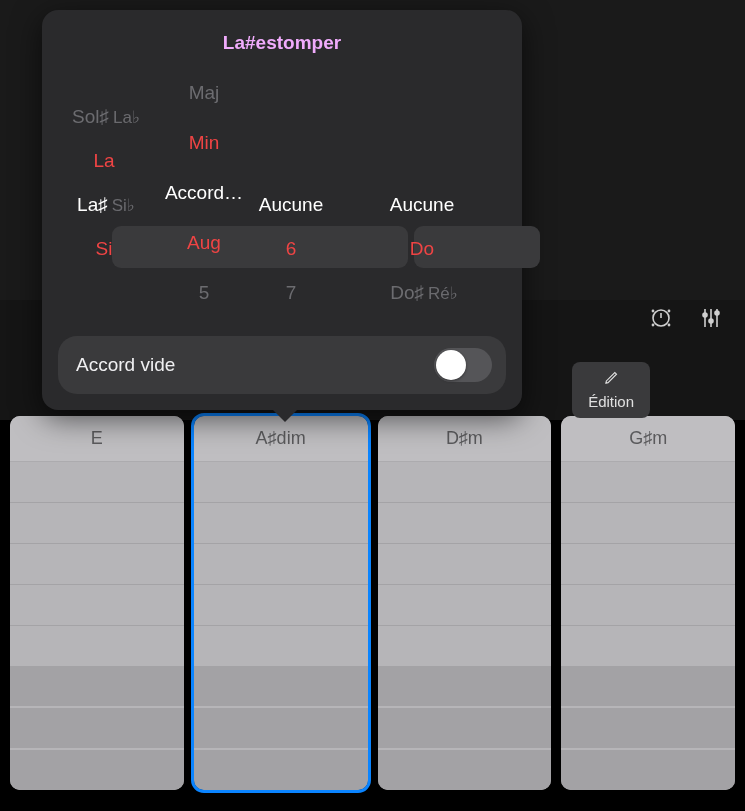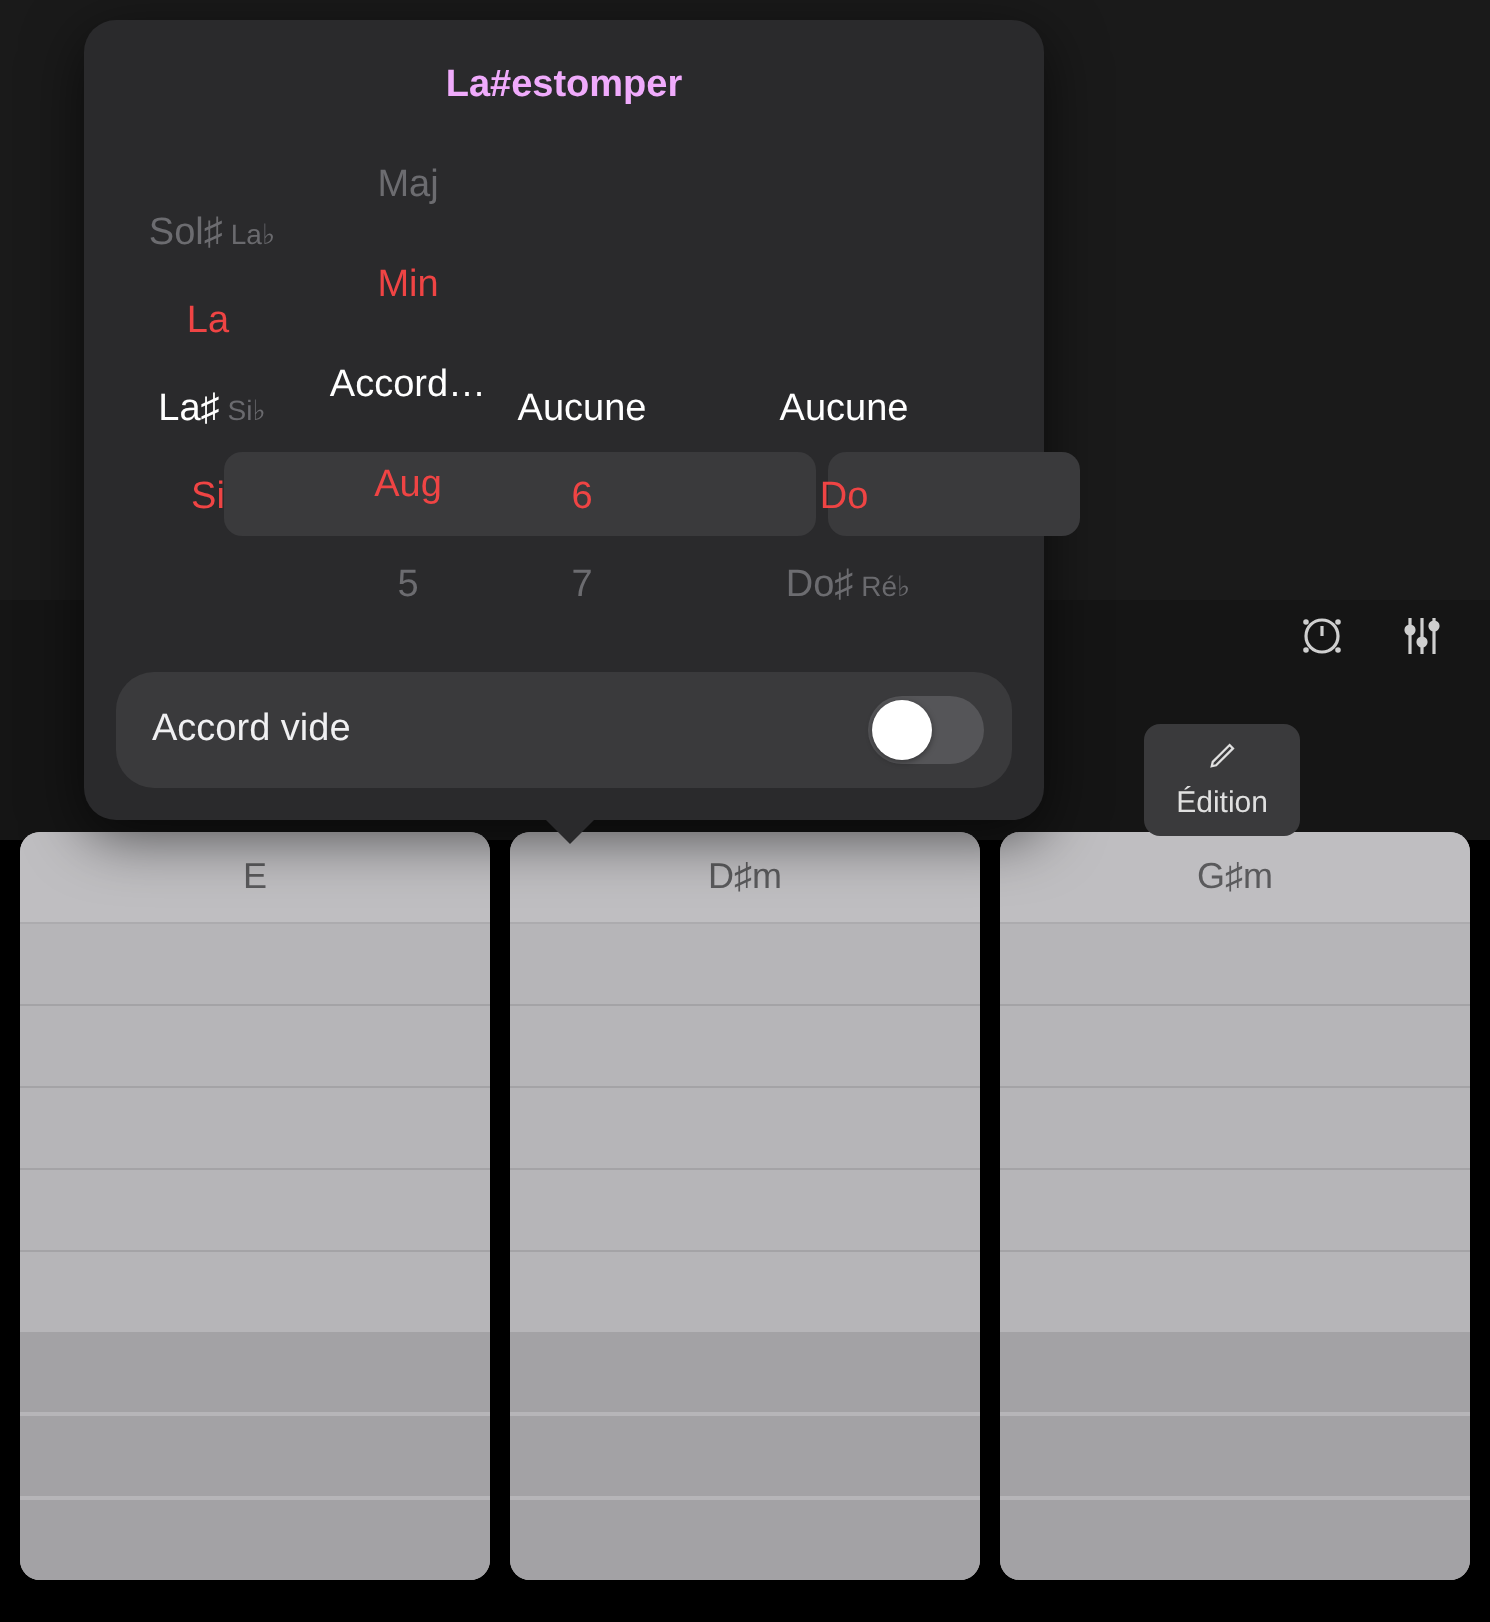--- a/index.html
+++ b/index.html
@@ -102,21 +102,21 @@
     justify-content: center;
     width: 100%;
   }
   .note-col { width: 96px; }
   .quality-col { width: 92px; margin-left: 4px; gap: 20px; }
   .ext-col { width: 82px; }
   .bass-col { width: 96px; margin-left: 44px; }
   .dim  { color: #6c6c70; }
   .near { color: #ef4444; }
   .sel  { color: #fff; font-weight: 400; }
-  .enh  { color: #6a6a6e; margin-left: 4px; font-size: 14px; }
+  .enh  { color: #6a6a6e; margin-left: 4px; font-size: 17px; }
   .sel-band {
     position: absolute;
     background: #3a3a3c;
     border-radius: 9px;
     height: 42px;
     z-index: -1;
   }
   .band1 { top: 148px; left: 54px; width: 296px; }
   .band2 { top: 148px; left: 356px; width: 126px; }
   .picker-stack { position: relative; }
@@ -328,20 +328,37 @@
           <div class="line"></div>
           <div class="line"></div>
         </div>
       <div class="lower">
           <div class="seg"></div>
           <div class="seg"></div>
           <div class="seg"></div>
         </div>
     </div>
   </div>
+  <div class="strip active">
+    <div class="strip-head">A♯dim</div>
+    <div class="string-area">
+      <div class="upper">
+          <div class="line"></div>
+          <div class="line"></div>
+          <div class="line"></div>
+          <div class="line"></div>
+          <div class="line"></div>
+        </div>
+      <div class="lower">
+          <div class="seg"></div>
+          <div class="seg"></div>
+          <div class="seg"></div>
+        </div>
+    </div>
+  </div>
   <div class="strip">
     <div class="strip-head">D♯m</div>
     <div class="string-area">
       <div class="upper">
           <div class="line"></div>
           <div class="line"></div>
           <div class="line"></div>
           <div class="line"></div>
           <div class="line"></div>
         </div>

